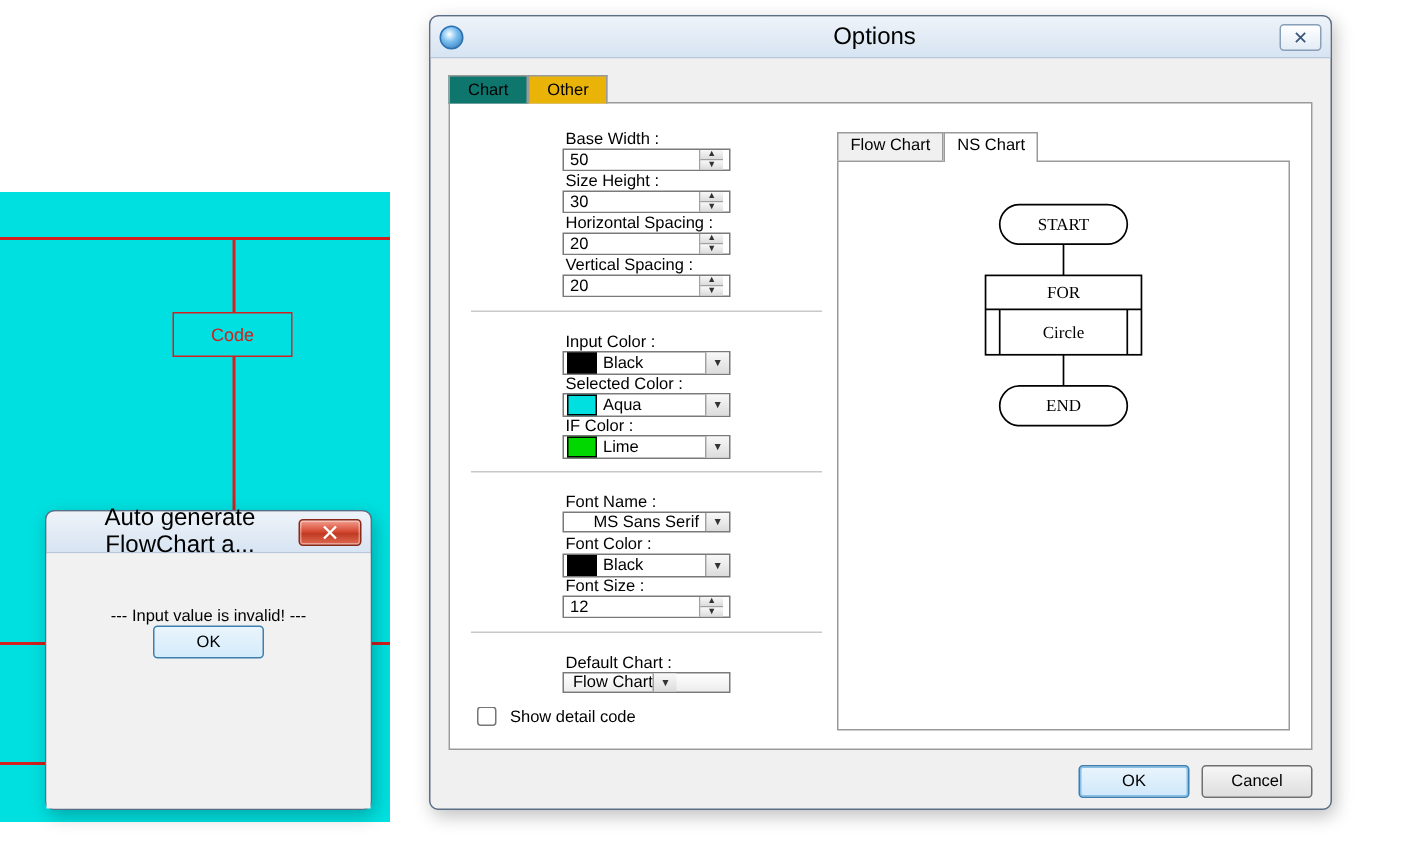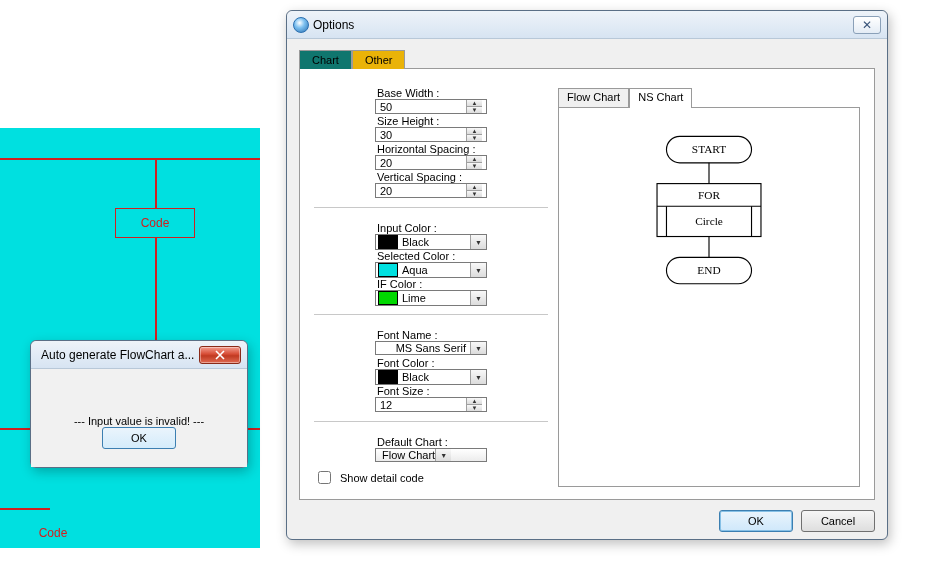--- a/index.html
+++ b/index.html
@@ -51,23 +51,24 @@
     height: 28px;
     background: linear-gradient(#eef3f9, #d7e4f2);
     border-bottom: 1px solid #b8c8d8;
     display: flex;
     align-items: center;
     padding: 0 6px;
     border-radius: 6px 6px 0 0;
   }
   .titlebar .title {
     flex: 1;
-    font-size: 12px;
+    font-size: 16px;
     color: #000;
     margin-left: 4px;
+    text-align: center;
   }
   .winicon {
     width: 16px; height: 16px;
     border-radius: 50%;
     background: radial-gradient(circle at 40% 35%, #fff 0%, #7cc0f0 40%, #2a6fb0 100%);
     border: 1px solid #2a6fb0;
   }
   .closebtn {
     width: 42px; height: 18px;
     border-radius: 3px;
@@ -285,29 +286,29 @@
     border: 1px solid #3c7fb1;
     box-shadow: 0 0 0 1px #86c0e6 inset;
     background: linear-gradient(#eaf4fc,#cfe8fb);
   }
 
   
   .alert-win {
     left: 30px;
     top: 340px;
     width: 218px;
-    height: 128px;
+    height: 200px;
   }
   .alert-body {
     height: calc(100% - 28px);
     padding: 18px 12px 12px 12px;
     display:flex;
     flex-direction:column;
     align-items:center;
-    justify-content: flex-end;
+    justify-content: flex-start;
     background:#f1f1f1;
   }
   .alert-msg {
     font-size: 11px;
     color:#000;
     text-align:center;
     margin-top: 18px;
   }
   .alert-btn {
     height: 22px;

